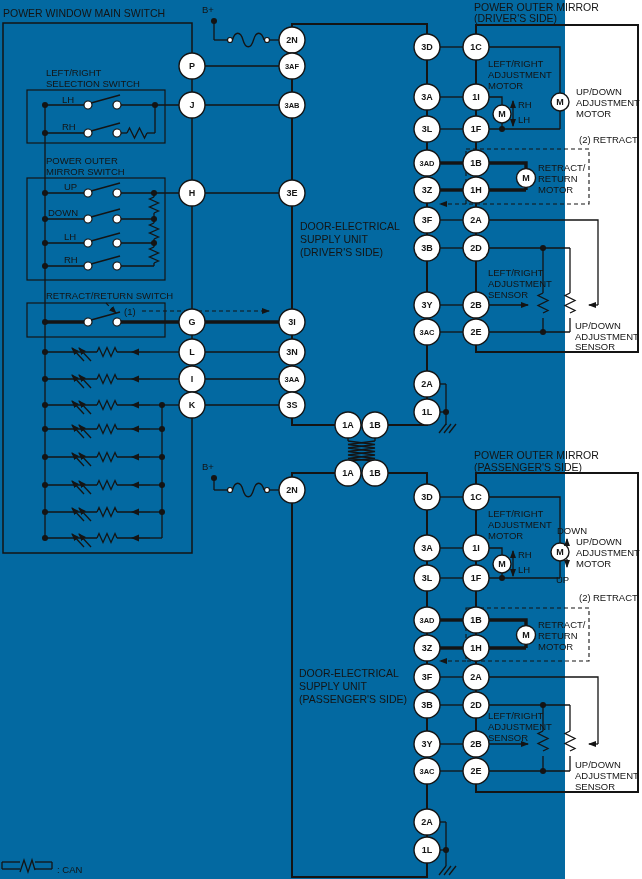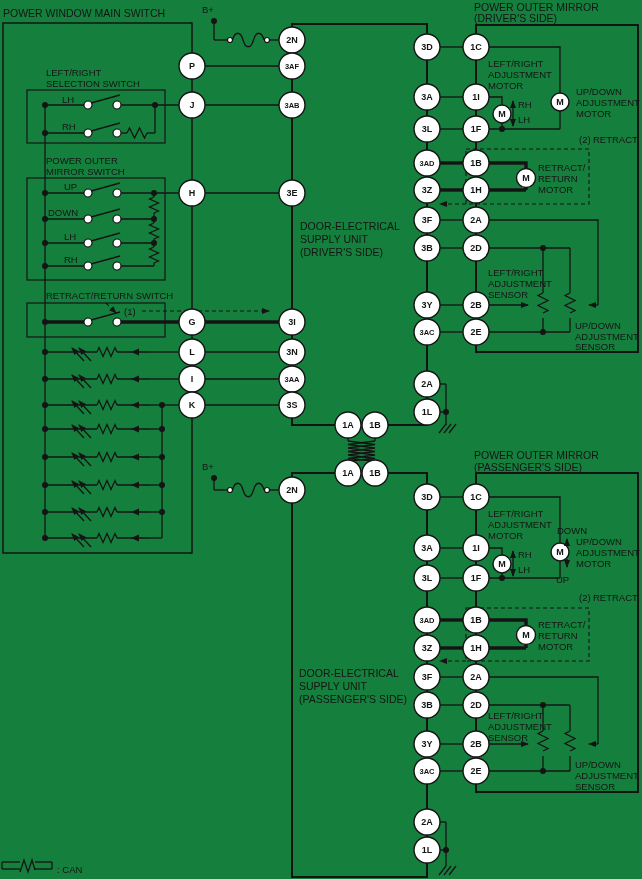--- a/index.html
+++ b/index.html
@@ -1,16 +1,16 @@
 <!DOCTYPE html>
 <html><head>
 <meta charset="utf-8">
 <style>
   html,body{margin:0;padding:0;background:#fff}
-  .stage{width:642px;height:879px;position:relative;background:#15803d}
+  .stage{width:565px;height:879px;position:relative;background:#0369a1}
   svg{display:block}
   .w{stroke:#141414;stroke-width:1.3;fill:none}
   .wt{stroke:#141414;stroke-width:3.4;fill:none}
   .bx{stroke:#141414;stroke-width:1.5;fill:none}
   .bx1{stroke:#141414;stroke-width:1.2;fill:none}
   .bx2{stroke:#141414;stroke-width:2;fill:none}
   .dsh{stroke:#141414;stroke-width:1.1;fill:none;stroke-dasharray:4 3}
   .cc{fill:#fff;stroke:#141414;stroke-width:1.4}
   .sc{fill:#fff;stroke:#141414;stroke-width:1.2}
   .dot{fill:#141414;stroke:none}

